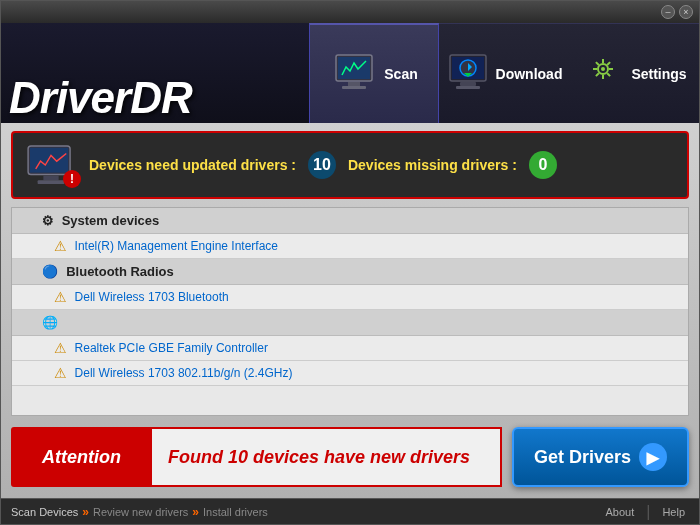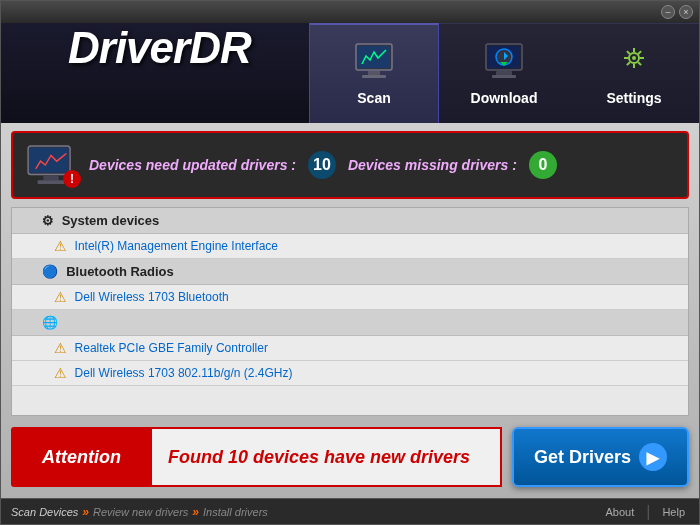--- a/index.html
+++ b/index.html
@@ -51,23 +51,22 @@
       height: 100px;
       background: linear-gradient(to bottom, #1a1a2e, #0f0f1a);
       display: flex;
       align-items: stretch;
       position: relative;
     }
 
     .logo-area {
       width: 310px;
       display: flex;
-      align-items: flex-start;
-      padding-left: 20px;
-      margin-left: 47px;
+      align-items: flex-end;
+      padding-left: 8px;
     }
     .logo-text {
       font-size: 44px;
       font-weight: 900;
       color: #00aaff;
       font-style: italic;
       text-shadow: 2px 2px 4px rgba(0,0,0,0.8);
       letter-spacing: -1px;
     }
     .logo-text span {
@@ -78,21 +77,20 @@
     .nav-tabs {
       display: flex;
       align-items: flex-end;
       flex: 1;
     }
 
     .nav-tab {
       width: 130px;
       height: 100px;
       display: flex;
-      flex-direction: column;
       align-items: center;
       justify-content: center;
       gap: 6px;
       cursor: pointer;
       position: relative;
     }
 
     .nav-tab.active {
       background: linear-gradient(to bottom, #3a3a5a, #2a2a4a);
       border-top: 2px solid #5555aa;
@@ -154,25 +152,24 @@
       border-radius: 50%;
       display: flex;
       align-items: center;
       justify-content: center;
       color: white;
       font-size: 12px;
       font-weight: bold;
     }
 
     .status-text {
-      color: #f0abfc;
+      color: #fde047;
       font-size: 14px;
       font-weight: bold;
       white-space: nowrap;
-      font-style: italic;
     }
 
     .count-badge {
       display: inline-flex;
       align-items: center;
       justify-content: center;
       width: 28px;
       height: 28px;
       border-radius: 50%;
       font-size: 16px;
@@ -317,21 +314,20 @@
       align-items: center;
       justify-content: space-between;
       padding: 0 10px;
       border-top: 1px solid #555;
     }
 
     .footer-breadcrumb {
       display: flex;
       align-items: center;
       gap: 4px;
-      font-style: italic;
     }
 
     .breadcrumb-item {
       color: #888;
       font-size: 11px;
     }
 
     .breadcrumb-item.active {
       color: #cccccc;
     }

